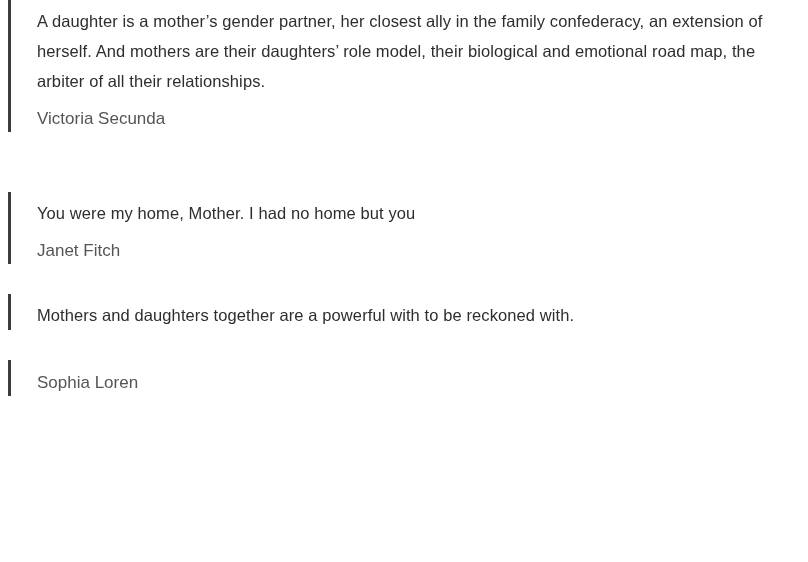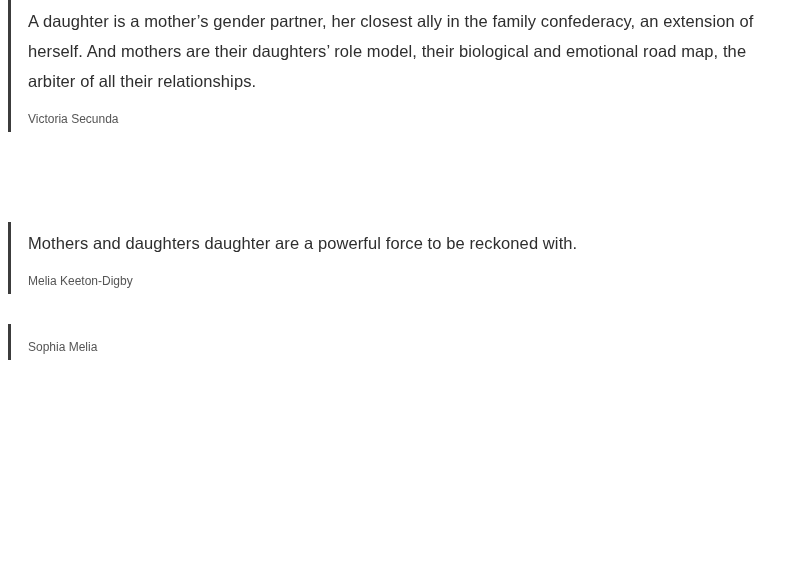--- a/index.html
+++ b/index.html
@@ -13,42 +13,42 @@
     font-family: "Liberation Sans", sans-serif;
     color: #2b2b2b;
     overflow: hidden;
   }
   .quote-list {
     padding: 0;
     margin: 0;
   }
   .quote-block {
     position: relative;
-    padding-left: 28px;
+    padding-left: 37px;
     margin: 0;
   }
   .quote-block .bar {
     position: absolute;
     left: 8px;
     top: 0;
     bottom: 0;
     width: 3px;
     background: #3c3c3c;
   }
   .quote-text {
     font-size: 16.5px;
     line-height: 30px;
     color: #2e2e2e;
     padding-top: 6px;
     padding-right: 20px;
     padding-bottom: 0;
     letter-spacing: 0.1px;
   }
   .quote-author {
-    font-size: 12px;
+    font-size: 17px;
     line-height: 18px;
     color: #555555;
     padding-top: 14px;
     padding-bottom: 4px;
   }
   .gap-lg { height: 30px; }
 </style>
 </head>
 <body>
 
@@ -58,29 +58,33 @@
     <span class="bar"></span>
     <div class="quote-text">A daughter is a mother’s gender partner, her closest ally in the family confederacy, an extension of herself. And mothers are their daughters’ role model, their biological and emotional road map, the arbiter of all their relationships.</div>
     <div class="quote-author">Victoria Secunda</div>
   </div>
 
   <div class="gap-lg"></div>
 
 
   <div class="gap-lg"></div>
 
-
-  <div class="gap-lg"></div>
-
   <div class="quote-block">
     <span class="bar"></span>
-    <div class="quote-text">Mothers and daughters daughter are a powerful force to be reckoned with.</div>
-    <div class="quote-author">Melia Keeton-Digby</div>
+    <div class="quote-text">You were my home, Mother. I had no home but you</div>
+    <div class="quote-author">Janet Fitch</div>
   </div>
 
   <div class="gap-lg"></div>
 
   <div class="quote-block">
     <span class="bar"></span>
-    <div class="quote-author">Sophia Melia</div>
+    <div class="quote-text">Mothers and daughters together are a powerful with to be reckoned with.</div>
+  </div>
+
+  <div class="gap-lg"></div>
+
+  <div class="quote-block">
+    <span class="bar"></span>
+    <div class="quote-author">Sophia Loren</div>
   </div>
 
 </div>
 
 </body></html>

